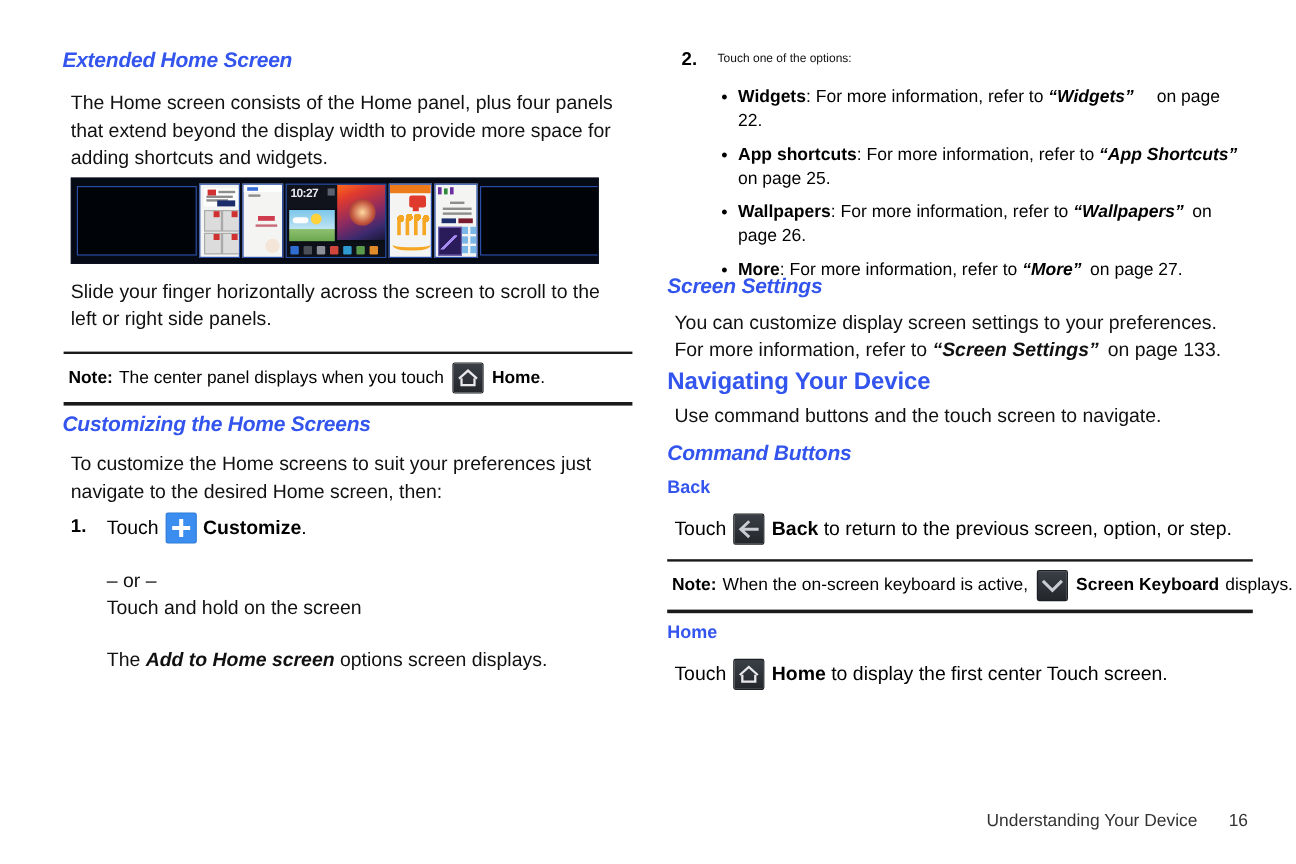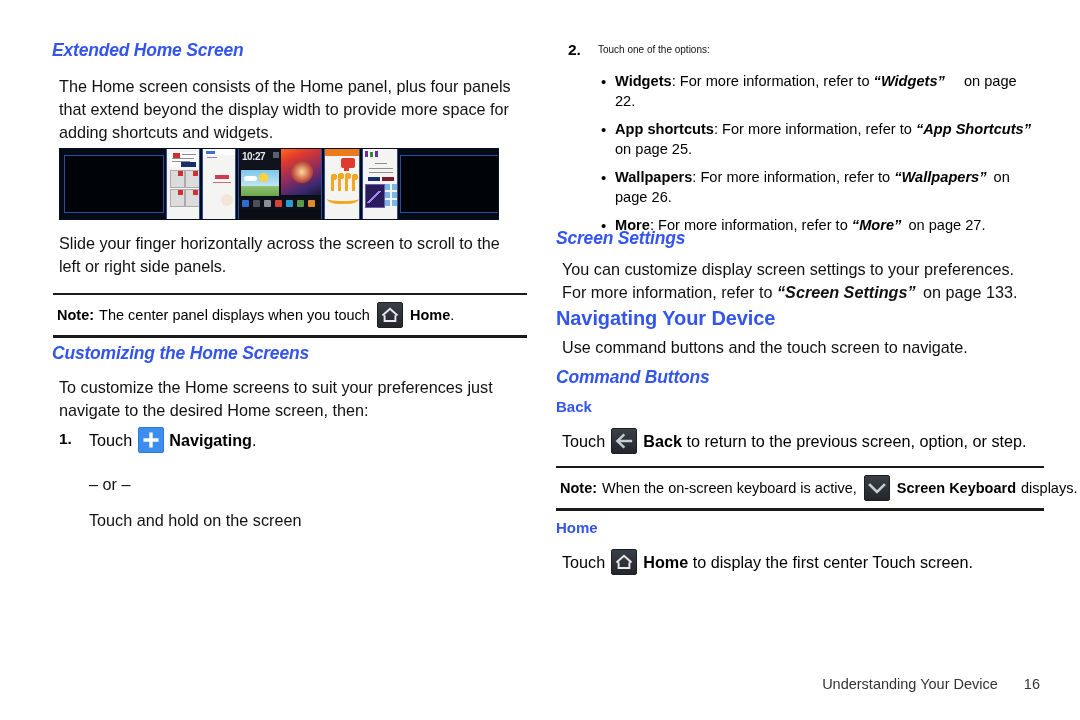--- a/index.html
+++ b/index.html
@@ -146,21 +146,21 @@
     background: #060a14;
     border: 1px solid #0a1020;
     position: relative;
     overflow: hidden;
     display: flex;
     align-items: center;
     padding: 0 4px;
     box-sizing: border-box;
   }
   .panel {
-    height: 73px;
+    height: 62px;
     box-sizing: border-box;
     position: relative;
     overflow: hidden;
   }
   .pan-dark {
     flex: 0 0 100px;
     background: #000308;
     border: 1px solid #2a4ea8;
     height: 58px;
   }
@@ -313,24 +313,29 @@
     <div class="step" style="position:absolute; top:427px; left:14px; width:460px;">
       <div class="step-num">1.</div>
       <div class="step-body">
         <div class="step-line">
           <span>Touch</span>
           <span class="icon-sq icon-blue">
             <svg viewBox="0 0 24 24" width="24" height="24">
               <path d="M12 4.5 L12 19.5 M4.5 12 L19.5 12" stroke="#ffffff" stroke-width="3.4" stroke-linecap="butt"></path>
             </svg>
           </span>
-          <span style="margin-left:-1px;"><b>Navigating</b><span>.</span></span>
+          <span style="margin-left:-1px;"><b>Customize</b><span>.</span></span>
         </div>
         <div class="para" style="margin-top:20px;">– or –</div>
-        <div class="para" style="margin-top:13px;">Touch and hold on the screen</div>
+        <div class="para" style="">Touch and hold on the screen</div>
+        <div class="para" style="margin-top:20px;">
+          <span>The</span>
+          <span class="bi">Add to Home screen</span>
+          <span>options screen displays.</span>
+        </div>
       </div>
     </div>
   </div>
 
   <div class="col col-right">
 
     <div class="step" style="position:absolute; top:38px; left:20px; width:470px;">
       <div class="step-num">2.</div>
       <div class="step-body">
         <div class="para" style="font-size:10px;">Touch one of the options:</div>

